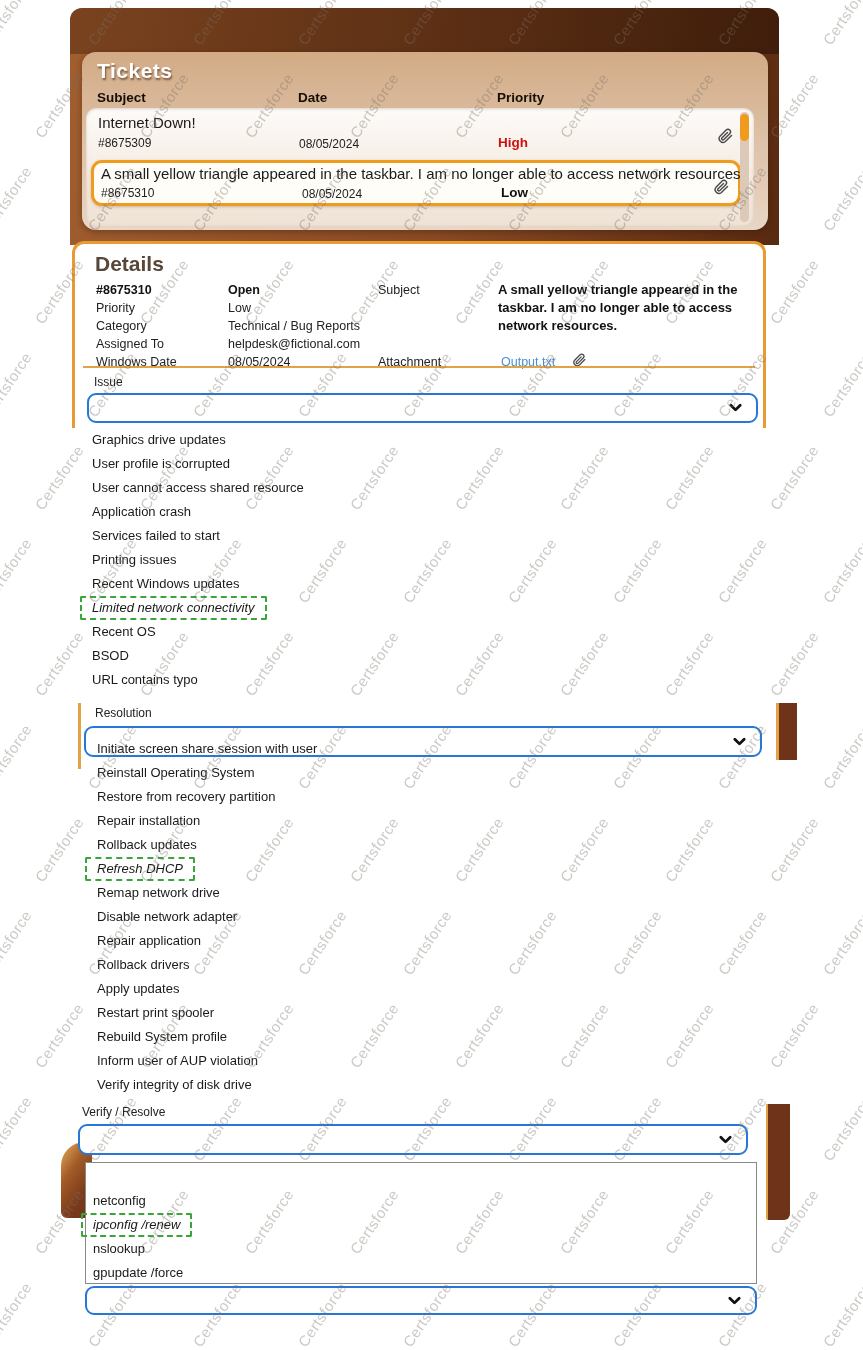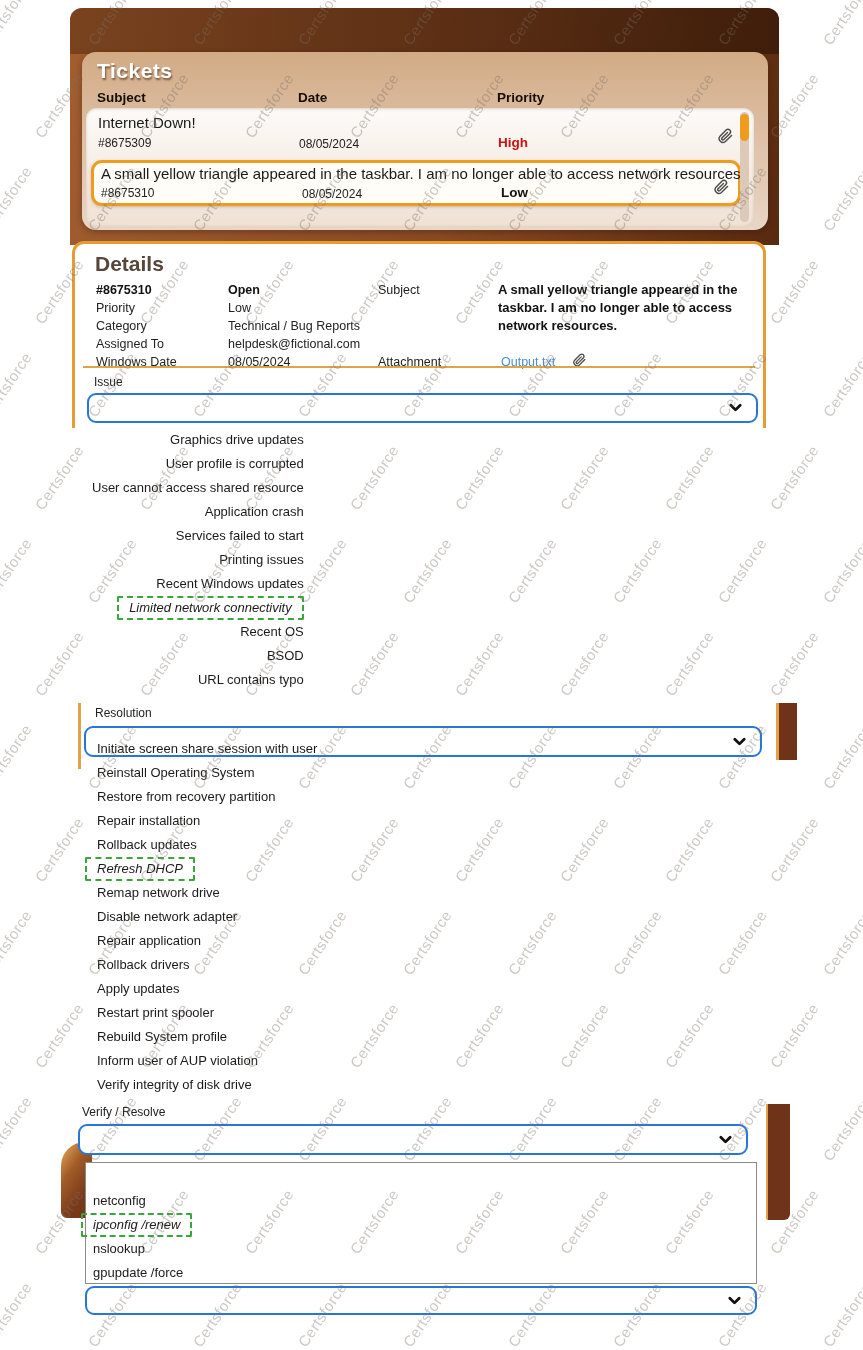--- a/index.html
+++ b/index.html
@@ -87,21 +87,21 @@
   .dd .chev { position:absolute; right:13px; top:50%; transform:translateY(-50%); width:15px; height:15px; }
   .issue-select { left:12px; top:149px; width:671px; height:30px; }
 
   
   .optlist { position:absolute; z-index:2; }
   .opt { height:24px; line-height:24px; font-size:13px; color:#1a1a1a; white-space:nowrap; }
   .opt .hl {
     display:inline-block; border:2px dashed #3aa63a; border-radius:2px;
     padding:0 10px; margin-left:-12px; line-height:20px;font-style:italic;
   }
-  #issue-options { left:92px; top:428px;text-align:right; }
+  #issue-options { left:92px; top:428px; }
   #resolution-options { left:97px; top:737px; }
 
   
   .res-edge-left { left:78px; top:703px; width:3px; height:66px; background:#e2a245; z-index:1; }
   .res-label { left:95px; top:706px; font-size:12px; color:#222; z-index:2; }
   .res-select { left:84px; top:726px; width:678px; height:31px; z-index:1; }
   .res-remnant { left:776px; top:703px; width:21px; height:57px; background:#6e3318; border-left:3px solid #e2a245; z-index:1; }
 
   
   .ver-label { left:82px; top:1105px; font-size:12px; color:#222; z-index:2; }

